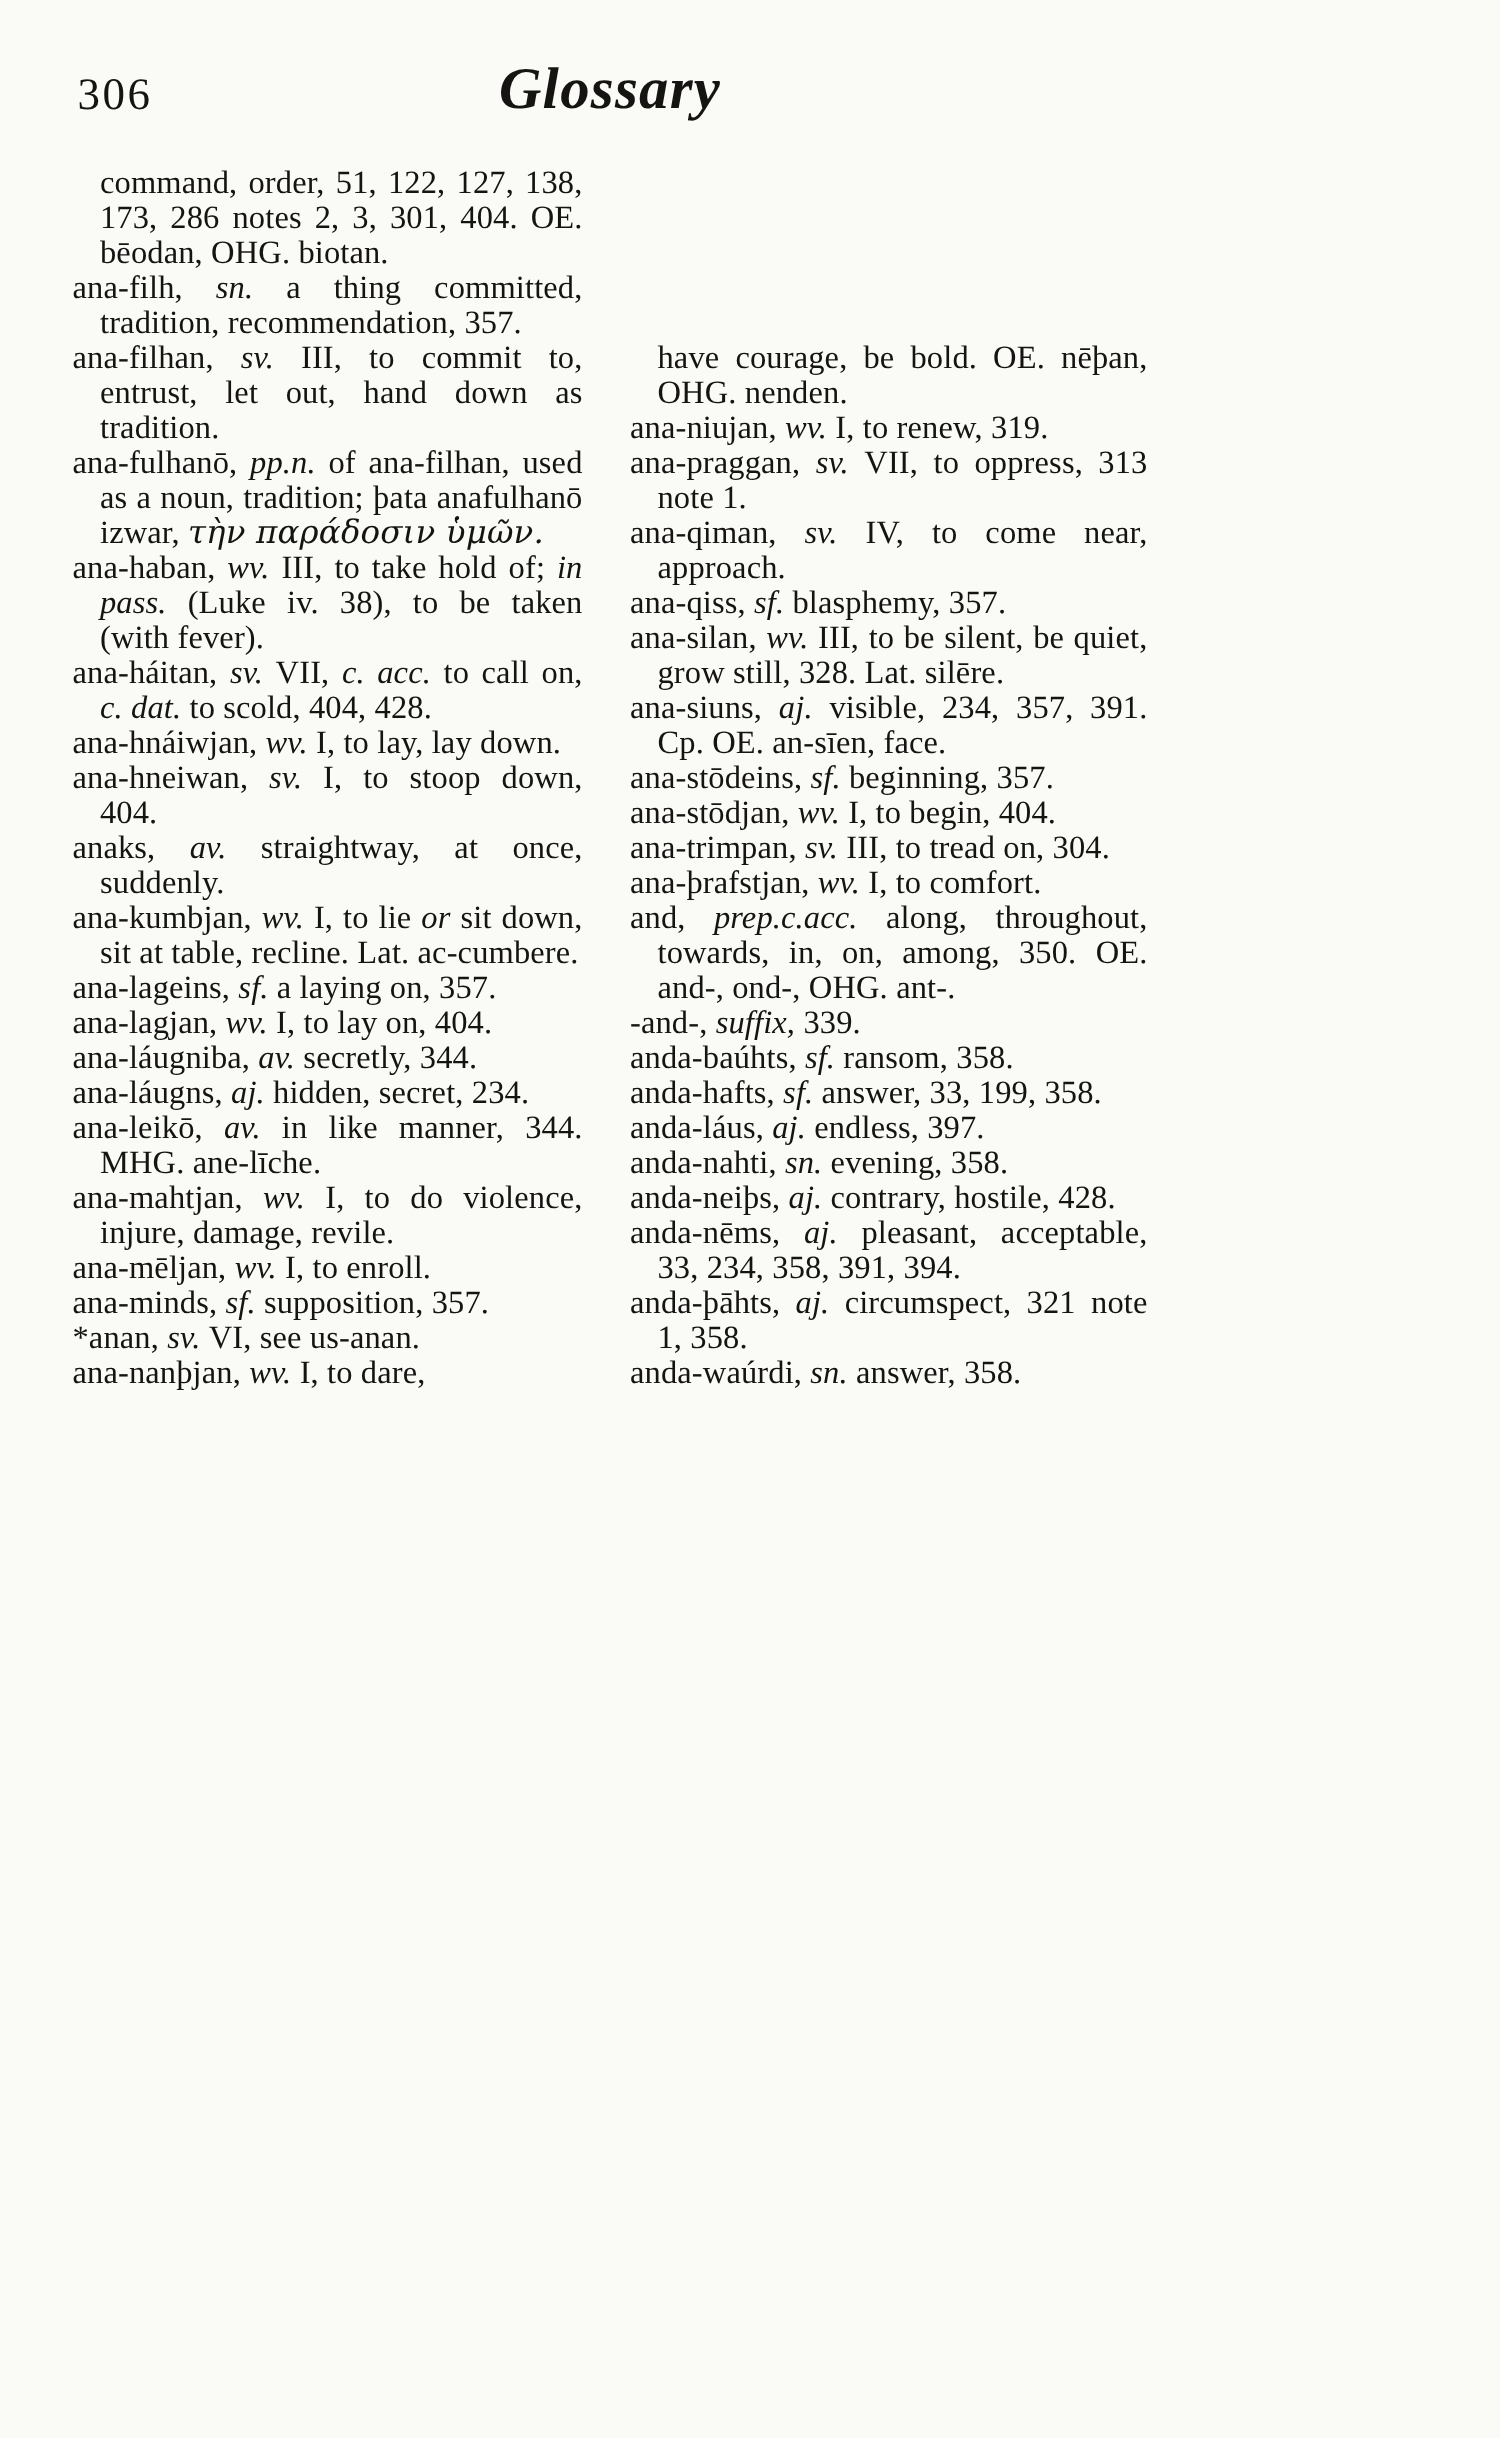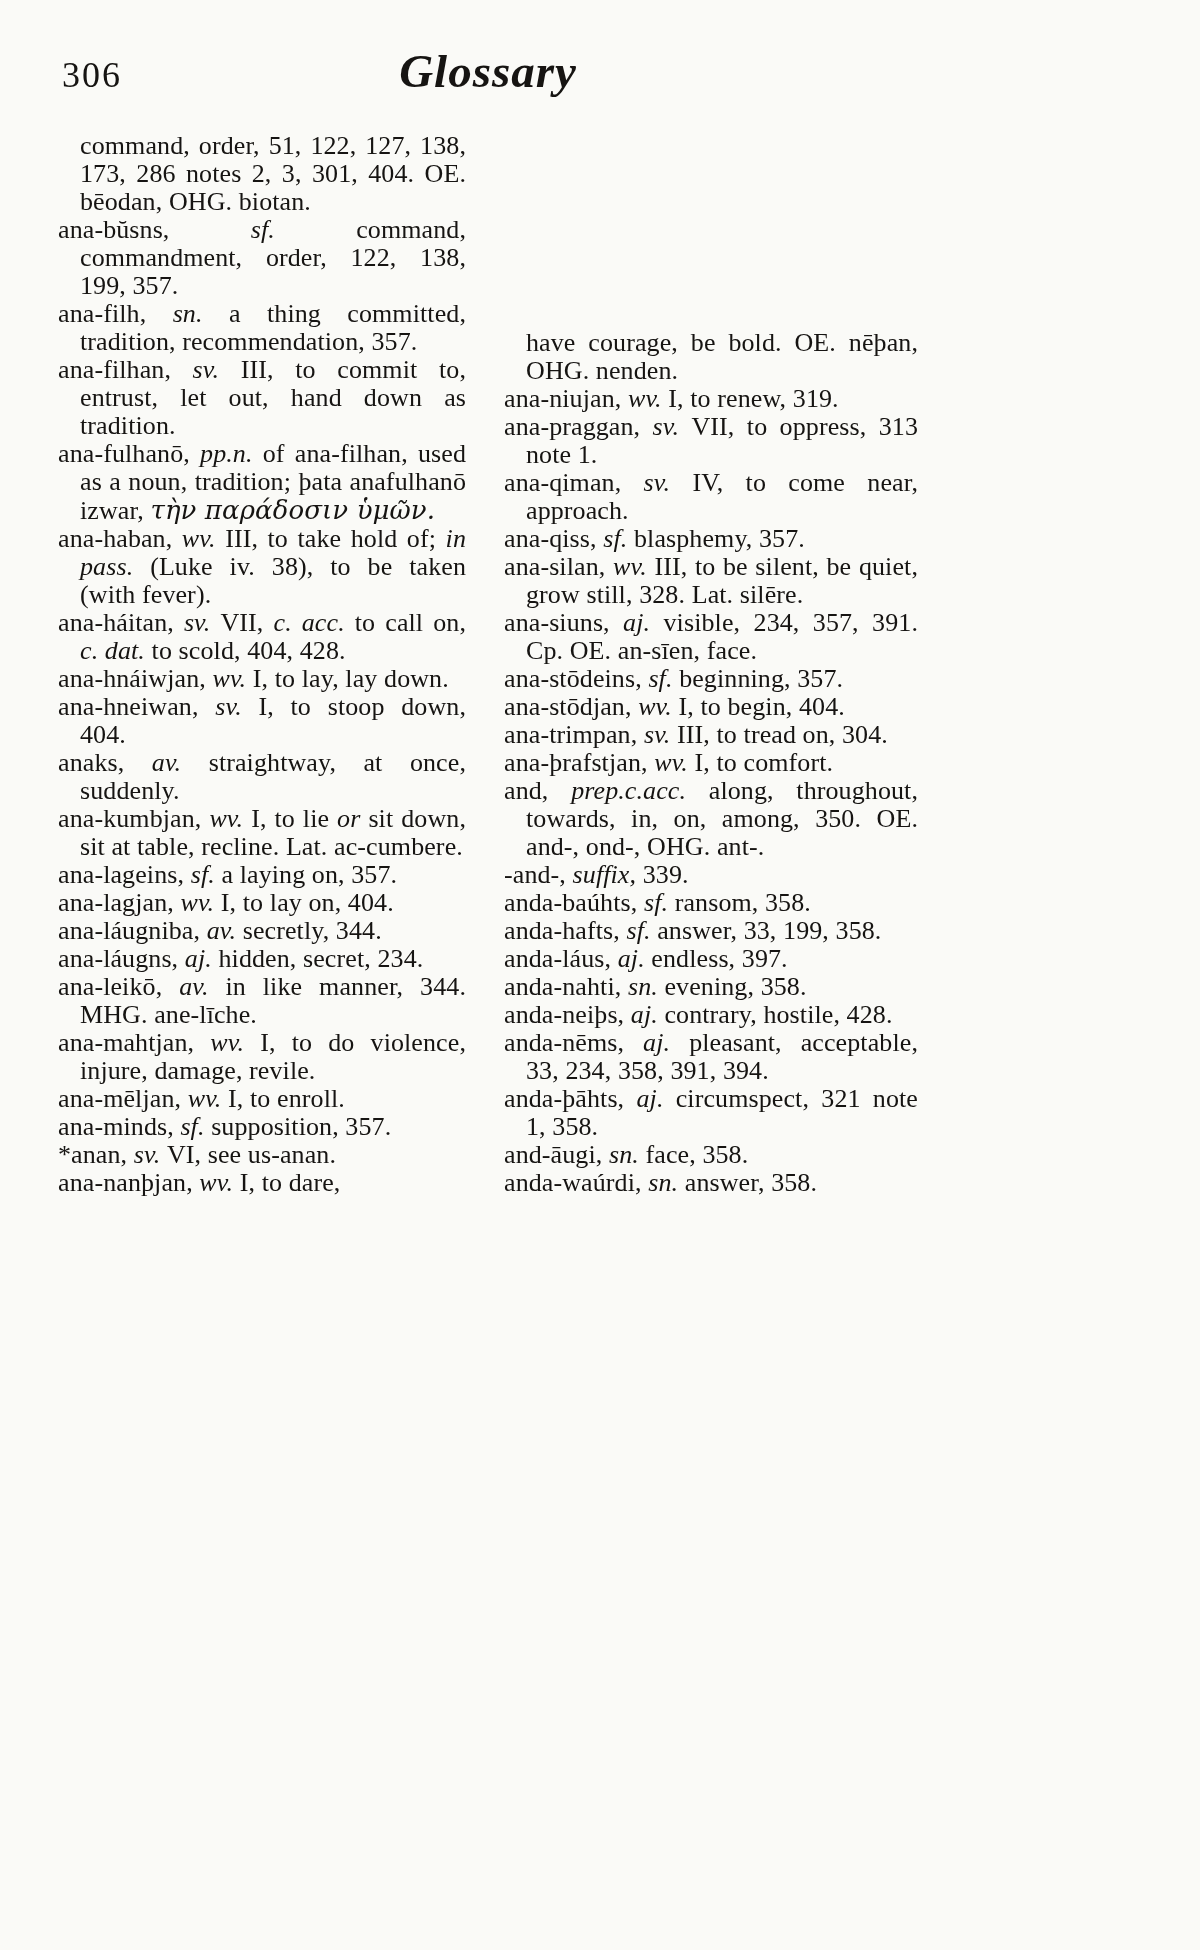--- a/index.html
+++ b/index.html
@@ -72,21 +72,20 @@
 <body>
 
 <div class="page">
   <div class="header">
     <span class="page-number">306</span>
     <span class="title">Glossary</span>
   </div>
   <div class="columns">
     <div class="col col-left">
         <div class="entry cont"><span class="r-n">command, order, 51, 122, 127, 138, 173, 286 notes 2, 3, 301, 404. OE. bēodan, OHG. biotan.</span></div>
-        <div class="entry"><span class="r-b">ana-bŭsns, </span><span class="r-i">sf. </span><span class="r-n">command, commandment, order, 122, 138, 199, 357.</span></div>
         <div class="entry"><span class="r-b">ana-filh, </span><span class="r-i">sn. </span><span class="r-n">a thing committed, tradition, recommendation, 357.</span></div>
         <div class="entry"><span class="r-b">ana-filhan, </span><span class="r-i">sv. </span><span class="r-n">III, to commit to, entrust, let out, hand down as tradition.</span></div>
         <div class="entry"><span class="r-b">ana-fulhanō, </span><span class="r-i">pp.n. </span><span class="r-n">of </span><span class="r-b">ana-filhan, </span><span class="r-n">used as a noun, tradition; </span><span class="r-b">þata anafulhanō izwar, </span><span class="r-g">τὴν παράδοσιν ὑμῶν.</span></div>
         <div class="entry"><span class="r-b">ana-haban, </span><span class="r-i">wv. </span><span class="r-n">III, to take hold of; </span><span class="r-i">in pass. </span><span class="r-n">(Luke iv. 38), to be taken (with fever).</span></div>
         <div class="entry"><span class="r-b">ana-háitan, </span><span class="r-i">sv. </span><span class="r-n">VII, </span><span class="r-i">c. acc. </span><span class="r-n">to call on, </span><span class="r-i">c. dat. </span><span class="r-n">to scold, 404, 428.</span></div>
         <div class="entry"><span class="r-b">ana-hnáiwjan, </span><span class="r-i">wv. </span><span class="r-n">I, to lay, lay down.</span></div>
         <div class="entry"><span class="r-b">ana-hneiwan, </span><span class="r-i">sv. </span><span class="r-n">I, to stoop down, 404.</span></div>
         <div class="entry"><span class="r-b">anaks, </span><span class="r-i">av. </span><span class="r-n">straightway, at once, suddenly.</span></div>
         <div class="entry"><span class="r-b">ana-kumbjan, </span><span class="r-i">wv. </span><span class="r-n">I, to lie </span><span class="r-i">or </span><span class="r-n">sit down, sit at table, recline. Lat. </span><span class="r-b">ac-cumbere.</span></div>
         <div class="entry"><span class="r-b">ana-lageins, </span><span class="r-i">sf. </span><span class="r-n">a laying on, 357.</span></div>
@@ -115,17 +114,16 @@
         <div class="entry"><span class="r-b">ana-þrafstjan, </span><span class="r-i">wv. </span><span class="r-n">I, to comfort.</span></div>
         <div class="entry"><span class="r-b">and, </span><span class="r-i">prep.c.acc. </span><span class="r-n">along, throughout, towards, in, on, among, 350. OE. </span><span class="r-b">and-, ond-, </span><span class="r-n">OHG. </span><span class="r-b">ant-.</span></div>
         <div class="entry"><span class="r-b">-and-, </span><span class="r-i">suffix, </span><span class="r-n">339.</span></div>
         <div class="entry"><span class="r-b">anda-baúhts, </span><span class="r-i">sf. </span><span class="r-n">ransom, 358.</span></div>
         <div class="entry"><span class="r-b">anda-hafts, </span><span class="r-i">sf. </span><span class="r-n">answer, 33, 199, 358.</span></div>
         <div class="entry"><span class="r-b">anda-láus, </span><span class="r-i">aj. </span><span class="r-n">endless, 397.</span></div>
         <div class="entry"><span class="r-b">anda-nahti, </span><span class="r-i">sn. </span><span class="r-n">evening, 358.</span></div>
         <div class="entry"><span class="r-b">anda-neiþs, </span><span class="r-i">aj. </span><span class="r-n">contrary, hostile, 428.</span></div>
         <div class="entry"><span class="r-b">anda-nēms, </span><span class="r-i">aj. </span><span class="r-n">pleasant, acceptable, 33, 234, 358, 391, 394.</span></div>
         <div class="entry"><span class="r-b">anda-þāhts, </span><span class="r-i">aj. </span><span class="r-n">circumspect, 321 note 1, 358.</span></div>
-        <div class="entry"><span class="r-b">and-āugi, </span><span class="r-i">sn. </span><span class="r-n">face, 358.</span></div>
         <div class="entry"><span class="r-b">anda-waúrdi, </span><span class="r-i">sn. </span><span class="r-n">answer, 358.</span></div>
       </div>
   </div>
 </div>
 
 </body></html>

